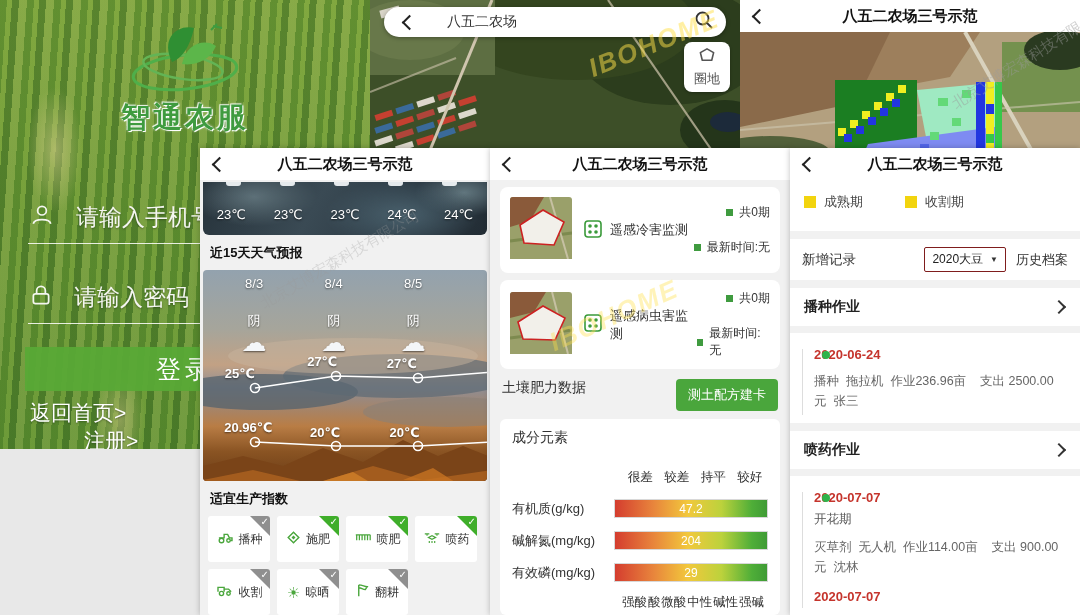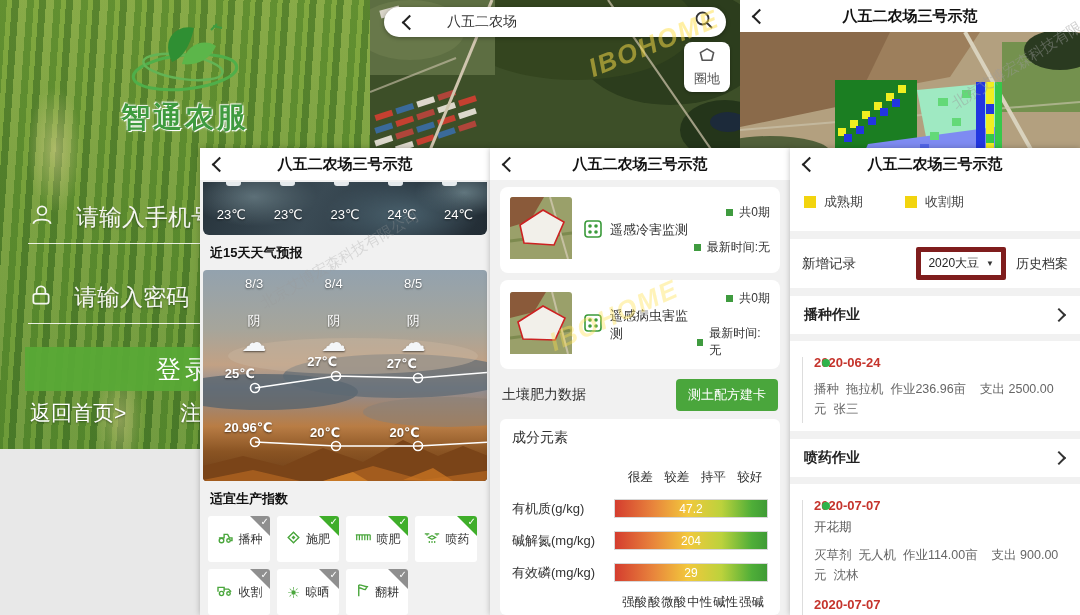--- a/index.html
+++ b/index.html
@@ -24,21 +24,21 @@
   .logo-text{margin-top:-4px;font-size:29px;font-weight:bold;color:#3f9b3f;letter-spacing:3px;
     text-shadow:0 0 3px rgba(255,255,255,.9),1px 1px 0 #ffffff,-1px -1px 0 rgba(255,255,255,.8);}
   .fld{position:absolute;left:30px;right:0;display:flex;align-items:center;gap:22px;color:#f4f6f0;
     font-size:23px;text-shadow:0 1px 2px rgba(0,0,0,.35);}
   .fld-line{position:absolute;left:28px;width:342px;border-bottom:1px solid rgba(255,255,255,.85);}
   #phone-row{top:202px;} #phone-line{top:243px;}
   #pwd-row{top:282px;}   #pwd-line{top:323px;}
   .login-btn{position:absolute;left:25px;top:347px;width:320px;height:44px;background:rgba(88,169,54,.95);
     color:#fff;font-size:25px;display:flex;align-items:center;justify-content:center;letter-spacing:4px;}
   .login-links{position:absolute;left:30px;top:399px;width:320px;color:#fff;font-size:21px;
-    text-shadow:0 1px 2px rgba(0,0,0,.35);display:flex;}
+    text-shadow:0 1px 2px rgba(0,0,0,.35);display:flex;flex-direction:column;}
   .login-links .lnk2{margin-left:54px;}
   
   #map{left:370px;top:0;width:370px;height:155px;z-index:2;background:#3d4f28;}
   #map svg.mapbg{position:absolute;inset:0;}
   .search-pill{position:absolute;left:14px;right:14px;top:7px;height:30px;background:#fff;border-radius:16px;
     box-shadow:0 1px 4px rgba(0,0,0,.35);display:flex;align-items:center;z-index:3;}
   .search-pill .chev{position:relative;left:0;margin-left:20px;width:9px;height:9px;border-left:2px solid #222;border-bottom:2px solid #222;transform:rotate(45deg);}
   .search-pill .sval{margin-left:32px;font-size:14px;color:#333;flex:1;}
   .search-pill .mag{margin-right:12px;}
   .lasso-btn{position:absolute;right:10px;top:42px;width:46px;height:50px;background:#fff;border-radius:8px;
@@ -78,21 +78,21 @@
   .op.ok .corner{border-top:20px solid #3fae2a;}
   .op .ck{position:absolute;top:0;right:1px;color:#fff;font-size:10px;line-height:12px;}
   .sun-glyph{font-size:15px;color:#4aa63c;line-height:1;}
   
   .mcard{display:flex;align-items:center;margin:7px 10px 0;padding:10px;background:#fff;border-radius:8px;}
   .mthumb{flex:0 0 auto;border-radius:3px;overflow:hidden;}
   .mlabel{display:flex;align-items:center;gap:8px;margin-left:12px;font-size:13px;color:#333;}
   .mstats{margin-left:auto;display:flex;flex-direction:column;align-items:flex-end;gap:18px;font-size:12px;color:#333;}
   .mstats .row{display:flex;align-items:center;gap:6px;}
   .bullet{width:7px;height:7px;background:#3f9b3f;display:inline-block;}
-  .fert-row{display:flex;align-items:center;margin:10px 12px 0;gap:39px;}
+  .fert-row{display:flex;margin:10px 12px 0;gap:39px;}
   .fert-row .flbl{font-size:14px;color:#333;flex:1;}
   .fert-btn{background:#4aa63c;color:#fff;font-size:13px;border-radius:4px;padding:7px 12px;}
   .elem-card{flex:1;margin:8px 10px 0;background:#fff;border-radius:6px;padding:10px 12px 4px;overflow:hidden;}
   .elem-title{font-size:14px;color:#333;}
   .scale{display:flex;margin-left:110px;margin-top:22px;font-size:12.5px;color:#333;}
   .scale span{flex:1;text-align:center;}
   .scale6{display:flex;justify-content:space-between;margin-left:110px;margin-top:12px;font-size:12.5px;color:#333;padding-right:4px;}
   .brow{display:flex;align-items:center;margin-top:13px;}
   .brow .blbl{width:102px;font-size:13px;color:#333;flex:0 0 auto;}
   .track{flex:1;height:17px;background:#fff;border:1px solid #d8d8d8;position:relative;}
@@ -102,21 +102,21 @@
   
   .legend-card{background:#fff;padding:13px 14px 20px;display:flex;gap:42px;}
   .legend-card .li{display:flex;align-items:center;gap:8px;font-size:13px;color:#444;}
   .ysq{width:12px;height:12px;background:#f2d40e;}
   .tabs{display:flex;height:33px;margin-top:7px;}
   .tab{flex:1;display:flex;align-items:center;justify-content:center;font-size:13px;color:#8a3a1c;position:relative;}
   .tab.active{color:#000;font-weight:bold;}
   .tab .uline{position:absolute;bottom:2px;left:12%;right:12%;height:3px;background:#e8190f;}
   .nr-card{margin-top:8px;background:#fff;display:flex;align-items:center;padding:8px 12px;}
   .nr-card .nlbl{flex:1;font-size:13.5px;color:#333;}
-  .sel{border:5px solid #7f1d1d;border-radius:2px;padding:3px 7px;font-size:12px;color:#222;display:flex;align-items:center;gap:7px;background:#fff;}
+  .sel{border:1px solid #7f1d1d;border-radius:2px;padding:3px 7px;font-size:12px;color:#222;display:flex;align-items:center;gap:7px;background:#fff;}
   .sel .arrow{font-size:8px;color:#333;}
   .hist{margin-left:10px;font-size:13px;color:#333;}
   .grp{margin-top:8px;background:#fff;display:flex;align-items:center;padding:10px 16px 10px 14px;}
   .grp .glbl{flex:1;font-size:14px;font-weight:bold;color:#222;}
   .entry{margin-top:7px;background:#fff;padding:8px 12px 12px 24px;position:relative;flex:0 0 auto;}
   .entry .tline{position:absolute;left:12px;top:16px;bottom:8px;width:1px;background:#ddd;}
   .dot{position:absolute;left:8px;width:8px;height:8px;border-radius:50%;background:#2fb34a;}
   .edate{color:#c5342c;font-weight:bold;font-size:13px;margin-top:6px;position:relative;}
   .estage{color:#555;font-size:12.5px;margin-top:6px;}
   .edetail{color:#666;font-size:12.5px;margin-top:9px;line-height:1.6;white-space:pre-wrap;}

